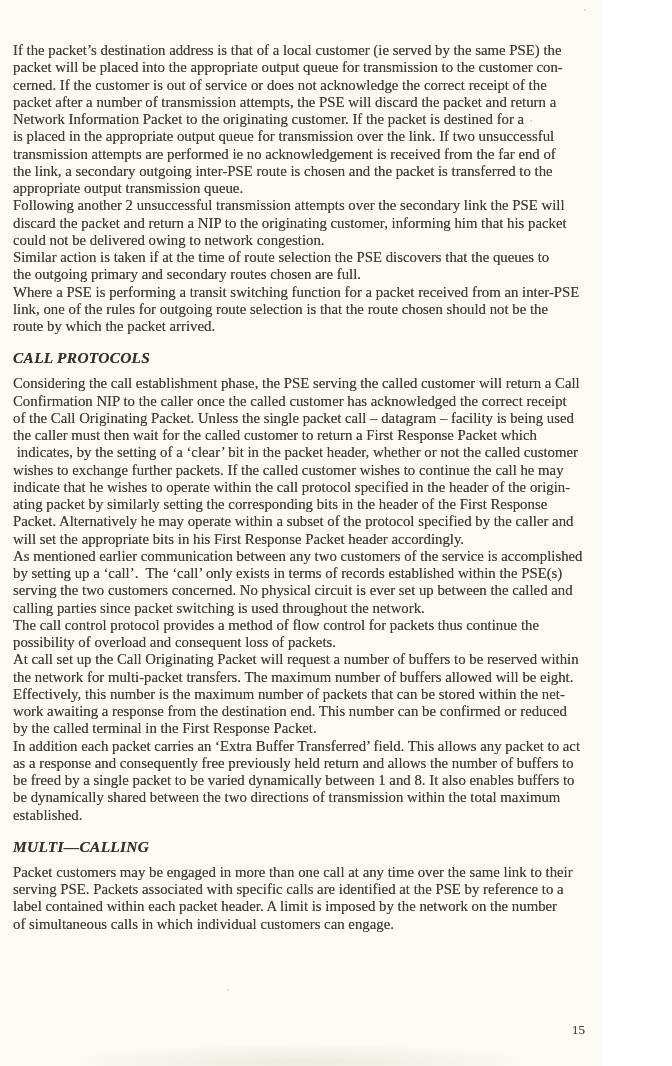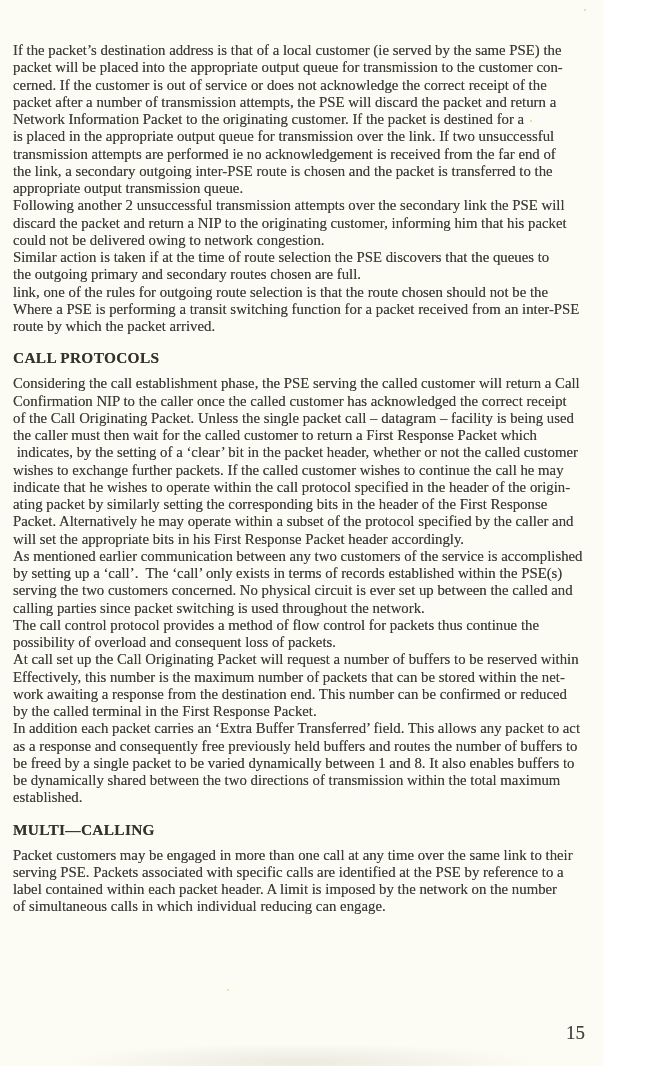--- a/index.html
+++ b/index.html
@@ -41,27 +41,28 @@
   .paragraph { margin: 0; }
   .heading {
     font-family: "Liberation Serif", "DejaVu Serif", serif;
     font-weight: 700;
     font-size: 15.4px;
     line-height: 18px;
     letter-spacing: 0.3px;
     color: #343229;
     margin: 14px 0 8px 0;
     text-shadow: 0 0 0.5px rgba(52,50,41,0.6);
+    font-style: italic;
   }
   .page-number {
     position: absolute;
     right: 18px;
     top: 1022px;
     font-family: "Liberation Serif", "DejaVu Serif", serif;
-    font-size: 19px;
+    font-size: 13px;
     color: #46443d;
     text-shadow: 0 0 0.5px rgba(70,68,61,0.6);
   }
 </style>
 </head>
 <body>
 
 <div class="page">
   <div class="content">
       <div class="paragraph">
@@ -78,22 +79,22 @@
       <div class="paragraph">
         <div class="line">Following another 2 unsuccessful transmission attempts over the secondary link the PSE will</div>
         <div class="line">discard the packet and return a NIP to the originating customer, informing him that his packet</div>
         <div class="line">could not be delivered owing to network congestion.</div>
       </div>
       <div class="paragraph">
         <div class="line">Similar action is taken if at the time of route selection the PSE discovers that the queues to</div>
         <div class="line">the outgoing primary and secondary routes chosen are full.</div>
       </div>
       <div class="paragraph">
+        <div class="line">Where a PSE is performing a transit switching function for a packet received from an inter-PSE</div>
         <div class="line">link, one of the rules for outgoing route selection is that the route chosen should not be the</div>
-        <div class="line">Where a PSE is performing a transit switching function for a packet received from an inter-PSE</div>
         <div class="line">route by which the packet arrived.</div>
       </div>
       <div class="heading">CALL PROTOCOLS</div>
       <div class="paragraph">
         <div class="line">Considering the call establishment phase, the PSE serving the called customer will return a Call</div>
         <div class="line">Confirmation NIP to the caller once the called customer has acknowledged the correct receipt</div>
         <div class="line">of the Call Originating Packet. Unless the single packet call – datagram – facility is being used</div>
         <div class="line">the caller must then wait for the called customer to return a First Response Packet which</div>
         <div class="line"> indicates, by the setting of a ‘clear’ bit in the packet header, whether or not the called customer</div>
         <div class="line">wishes to exchange further packets. If the called customer wishes to continue the call he may</div>
@@ -107,33 +108,34 @@
         <div class="line">by setting up a ‘call’.  The ‘call’ only exists in terms of records established within the PSE(s)</div>
         <div class="line">serving the two customers concerned. No physical circuit is ever set up between the called and</div>
         <div class="line">calling parties since packet switching is used throughout the network.</div>
       </div>
       <div class="paragraph">
         <div class="line">The call control protocol provides a method of flow control for packets thus continue the</div>
         <div class="line">possibility of overload and consequent loss of packets.</div>
       </div>
       <div class="paragraph">
         <div class="line">At call set up the Call Originating Packet will request a number of buffers to be reserved within</div>
+        <div class="line">the network for multi-packet transfers. The maximum number of buffers allowed will be eight.</div>
         <div class="line">Effectively, this number is the maximum number of packets that can be stored within the net-</div>
         <div class="line">work awaiting a response from the destination end. This number can be confirmed or reduced</div>
         <div class="line">by the called terminal in the First Response Packet.</div>
       </div>
       <div class="paragraph">
         <div class="line">In addition each packet carries an ‘Extra Buffer Transferred’ field. This allows any packet to act</div>
-        <div class="line">as a response and consequently free previously held buffers and routes the number of buffers to</div>
+        <div class="line">as a response and consequently free previously held return and allows the number of buffers to</div>
         <div class="line">be freed by a single packet to be varied dynamically between 1 and 8. It also enables buffers to</div>
         <div class="line">be dynamically shared between the two directions of transmission within the total maximum</div>
         <div class="line">established.</div>
       </div>
       <div class="heading">MULTI—CALLING</div>
       <div class="paragraph">
         <div class="line">Packet customers may be engaged in more than one call at any time over the same link to their</div>
         <div class="line">serving PSE. Packets associated with specific calls are identified at the PSE by reference to a</div>
         <div class="line">label contained within each packet header. A limit is imposed by the network on the number</div>
-        <div class="line">of simultaneous calls in which individual reducing can engage.</div>
+        <div class="line">of simultaneous calls in which individual customers can engage.</div>
       </div>
     </div>
   <div class="page-number">15</div>
 </div>
 
 </body></html>

